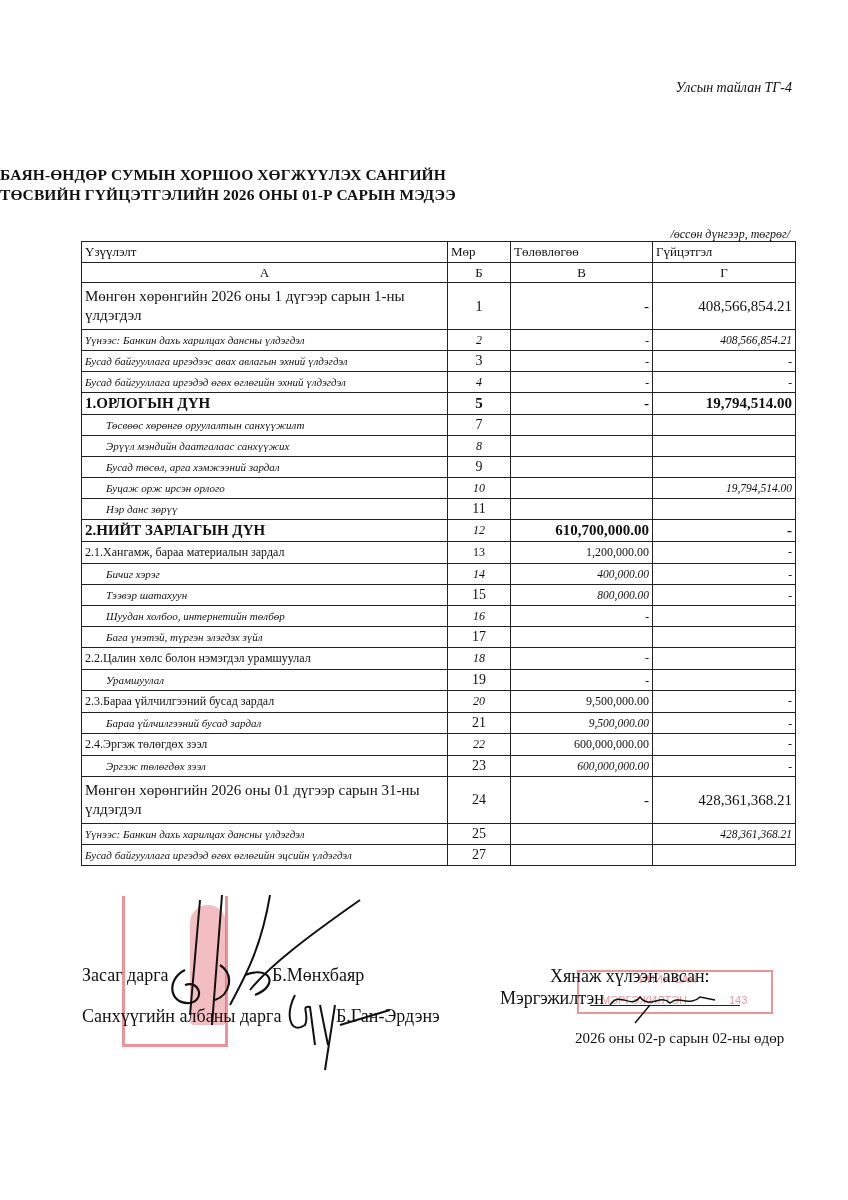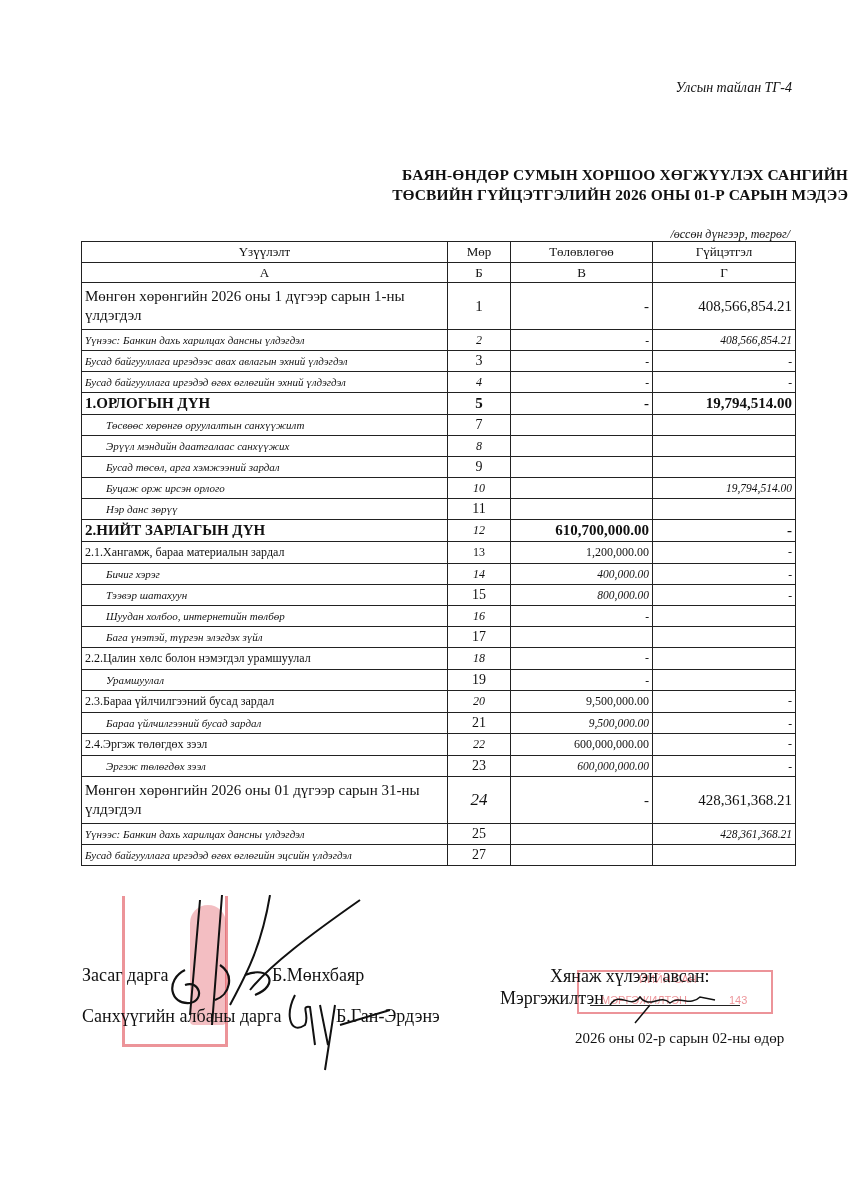--- a/index.html
+++ b/index.html
@@ -1,25 +1,25 @@
 <!DOCTYPE html>
 <html><head>
 <meta charset="utf-8">
 <style>
   html, body { margin:0; padding:0; }
   body { width:848px; height:1200px; background:#ffffff; position:relative; overflow:hidden;
          font-family:"Liberation Serif", "DejaVu Serif", serif; color:#111; }
   .abs { position:absolute; }
   .report-id { right:56px; top:80px; font-size:14px; font-style:italic; }
-  .title { left:0; width:848px; top:165px; text-align:right; font-weight:bold; font-size:15.5px; line-height:20px; letter-spacing:0.1px; }
+  .title { left:0; width:848px; top:165px; text-align:left; font-weight:bold; font-size:15.5px; line-height:20px; letter-spacing:0.1px; }
   .unit-note { right:58px; top:227px; font-size:12px; font-style:italic; }
   table.report { position:absolute; left:81px; top:241px; width:714px; border-collapse:collapse; table-layout:fixed; }
   table.report td { border:1.3px solid #222; padding:0 3px; font-size:13px; vertical-align:middle; }
   col.c-name { width:366px; } col.c-row { width:63px; } col.c-plan { width:142px; } col.c-act { width:143px; }
-  .hdr td { text-align:center; font-size:14px; height:20px; }
+  .hdr td { text-align:left; font-size:14px; height:20px; }
   .letters td { text-align:center; font-size:14px; height:19px; }
   td.num { text-align:center; }
   td.val { text-align:right; padding-right:6px; }
   tr.r-big td { height:46px; font-size:15px; }
   tr.r-big td.name { line-height:19px; }
   tr.r-small td { height:20px; font-size:11px; font-style:italic; }
   tr.r-small td.num { font-size:13px; }
   tr.r-small td.num.italic { font-size:12px; font-style:italic; }
   tr.r-small td.num.upright { font-style:normal; font-size:14px; }
   tr.r-small td.name.indent { padding-left:24px; }
@@ -195,21 +195,21 @@
     <td class="val">-</td>
   </tr>
   <tr class="r-small">
     <td class="name indent">Эргэж төлөгдөх зээл</td>
     <td class="num upright">23</td>
     <td class="val">600,000,000.00</td>
     <td class="val">-</td>
   </tr>
   <tr class="r-big">
     <td class="name">Мөнгөн хөрөнгийн 2026 оны 01 дүгээр сарын 31-ны үлдэгдэл</td>
-    <td class="num" style="font-style:italic;font-size:17px;">24</td>
+    <td class="num" style="font-size:14px;">24</td>
     <td class="val">-</td>
     <td class="val">428,361,368.21</td>
   </tr>
   <tr class="r-small">
     <td class="name">Үүнээс: Банкин дахь харилцах дансны үлдэгдэл</td>
     <td class="num upright">25</td>
     <td class="val"></td>
     <td class="val">428,361,368.21</td>
   </tr>
   <tr class="r-small">

